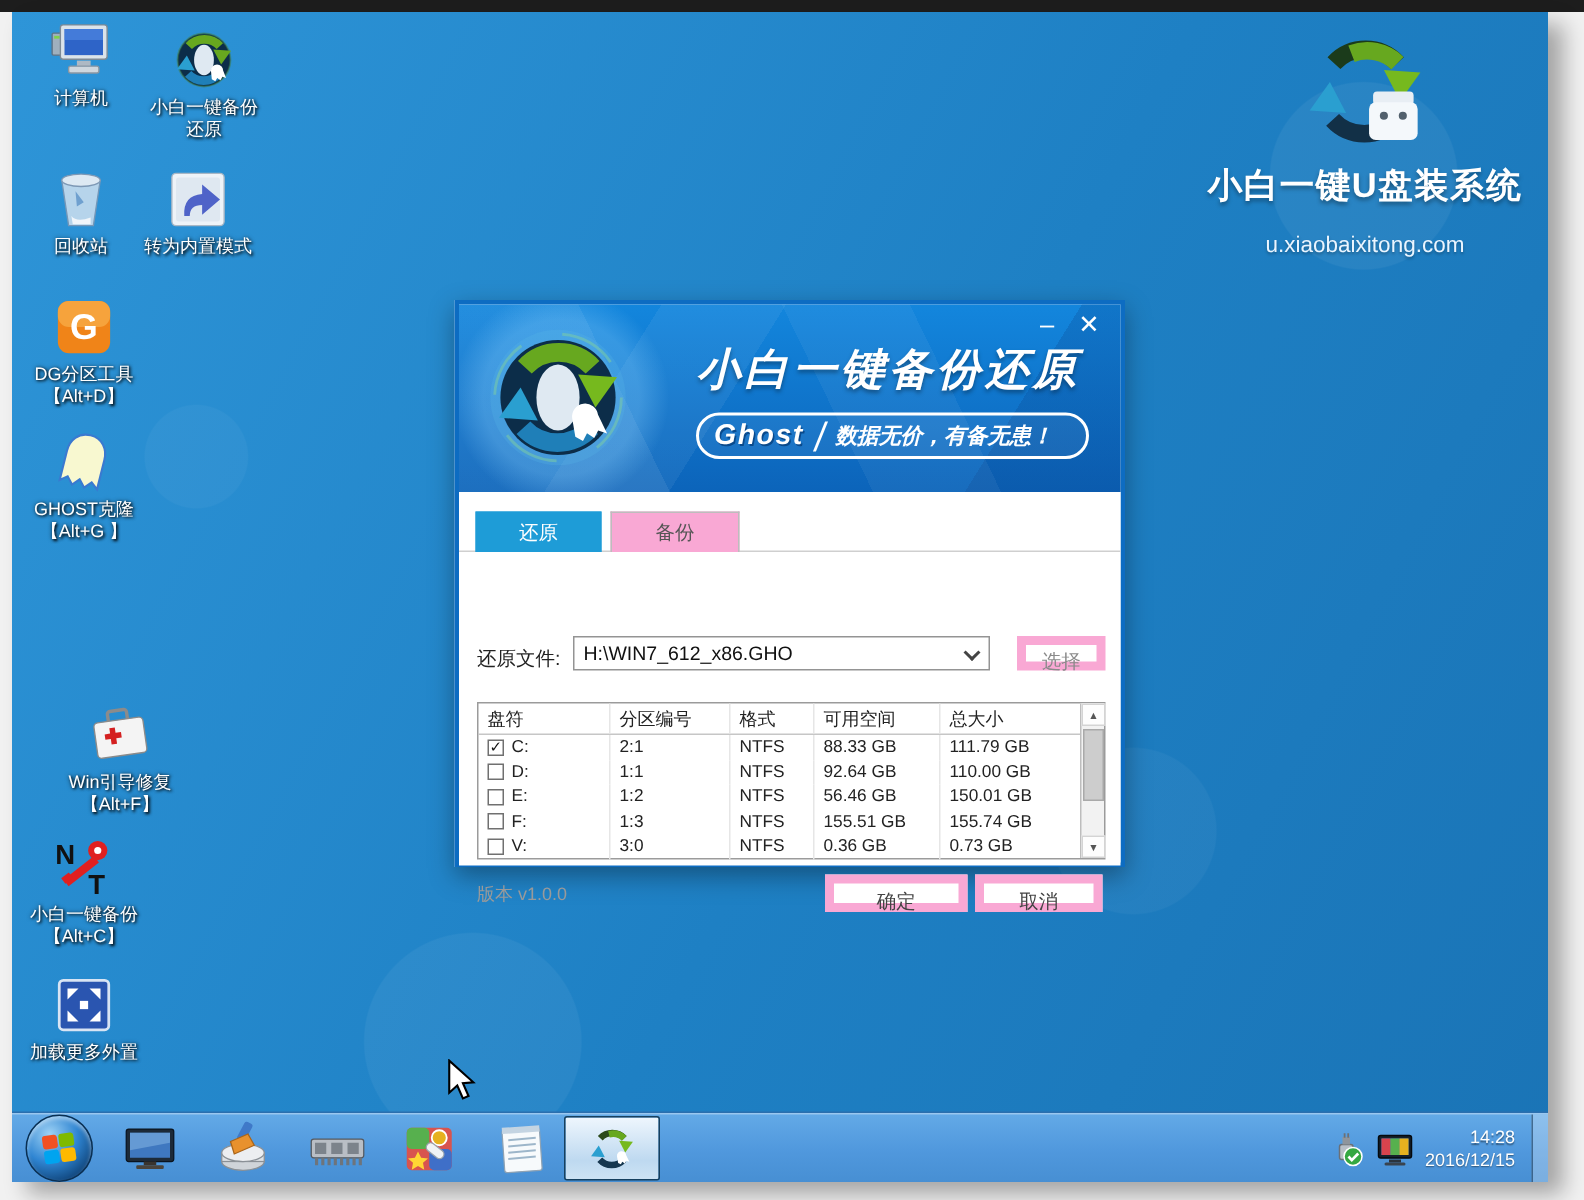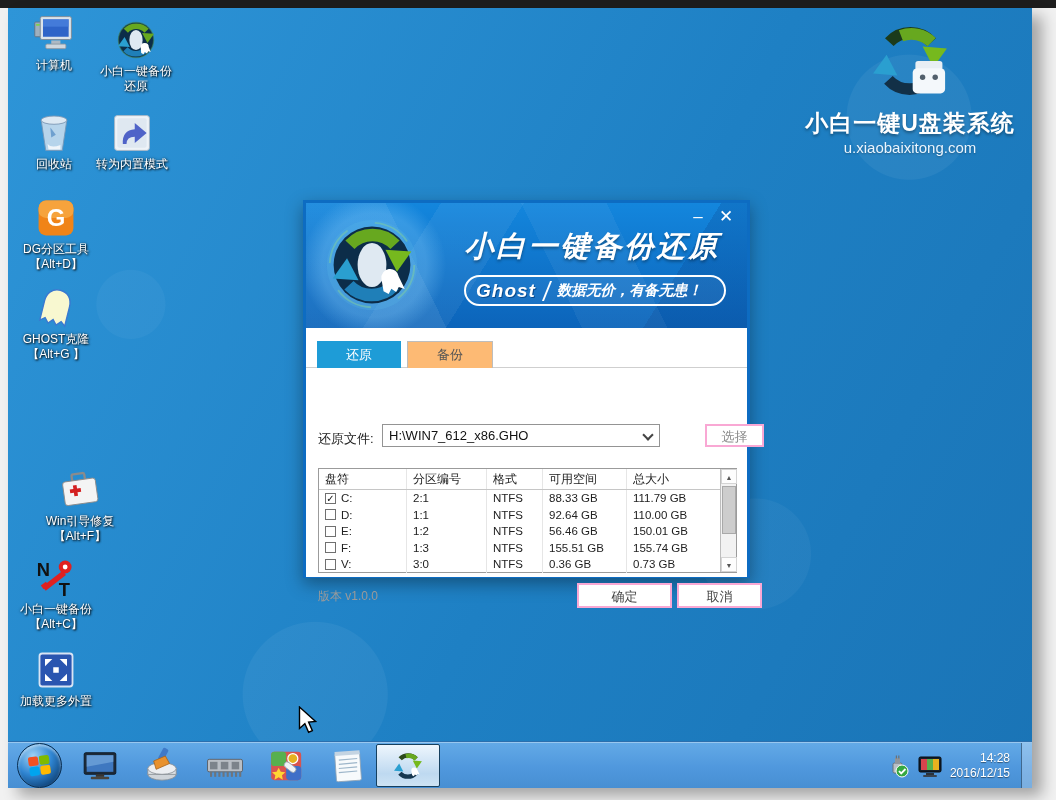--- a/index.html
+++ b/index.html
@@ -23,21 +23,21 @@
   .dicon { position:absolute; text-align:center; cursor:default; }
   .dicon .ic { width:44px; height:44px; margin:0 auto; display:block; }
   .dicon .lbl { margin-top:2px; font-size:12px; line-height:15px; color:#fff;
     text-shadow:1px 1px 2px rgba(0,0,0,.95), 0 0 3px rgba(0,0,0,.6); }
 
   
   .brand { position:absolute; left:788px; top:8px; width:228px; text-align:center; }
   .brand .logo { width:94px; height:90px; margin:0 auto; display:block; }
   .brand .t { font-size:23px; font-weight:bold; color:#fff; letter-spacing:1px;
     text-shadow:0 2px 3px rgba(0,0,0,.35); margin-top:2px; }
-  .brand .u { font-size:15px; color:#eaf5ff; margin-top:0; text-shadow:0 1px 2px rgba(0,0,0,.3); }
+  .brand .u { font-size:15px; color:#eaf5ff; margin-top:16px; text-shadow:0 1px 2px rgba(0,0,0,.3); }
 
   
   .dialog { position:absolute; left:295px; top:192px; width:447px; height:378px;
     background:#fff; border:3px solid #0d6cc2; box-shadow:0 6px 16px rgba(0,0,0,.35); }
   .banner { position:relative; height:125px; overflow:hidden;
     background-image:
       radial-gradient(circle at 68px 62px, rgba(140,210,255,.30) 0 52px, transparent 72px),
       linear-gradient(64deg, rgba(255,255,255,.07) 0 28%, transparent 28% 55%, rgba(255,255,255,.05) 55% 72%, transparent 72%),
       linear-gradient(-58deg, rgba(8,60,130,.22) 0 20%, transparent 20% 58%, rgba(255,255,255,.06) 58% 74%, transparent 74%),
       linear-gradient(180deg, #1386dd, #0c64ba); }
@@ -54,31 +54,31 @@
   .badge .slog { color:#fff; font-size:14.5px; font-weight:bold; font-style:italic; white-space:nowrap; }
   .winbtn { position:absolute; top:2px; width:26px; height:24px; color:#fff; font-size:17px;
     text-align:center; line-height:24px; cursor:pointer; }
   .winbtn.min { right:36px; }
   .winbtn.cls { right:8px; }
 
   .tabsbar { position:relative; height:40px; background:#fff; border-bottom:1px solid #cfcfcf; }
   .tab { position:absolute; top:13px; height:27px; text-align:center; line-height:25px;
     font-size:13px; cursor:pointer; }
   .tab.active { left:11px; width:84px; background:#1e9cd7; color:#fff; border:1px solid #1e9cd7; }
-  .tab.idle { left:101px; width:86px; background:#fdba74; color:#555; border:1px solid #bdbdbd; border-bottom:none; }
+  .tab.idle { left:101px; width:86px; background:#f9a8d4; color:#555; border:1px solid #bdbdbd; border-bottom:none; }
 
   .content { position:relative; height:209px; background:#fff; }
   .filelabel { position:absolute; left:12px; top:62px; font-size:13px; color:#222; }
   .combo { position:absolute; left:76px; top:56px; width:278px; height:23px; border:1px solid #949494;
     background:#fff; font-size:13px; line-height:21px; padding:0 22px 0 6px; color:#111;
     white-space:nowrap; overflow:hidden; }
   .combo .chev { position:absolute; right:7px; top:6px; width:8px; height:8px;
     border-right:2px solid #444; border-bottom:2px solid #444; transform:rotate(45deg); }
-  .btn { position:absolute; background:#fff; border:2px solid #f9a8d4; text-align:center;
-    font-size:13px; color:#444; cursor:pointer;margin-left:27px; }
+  .btn { position:absolute; background:#fff; border:6px solid #f9a8d4; text-align:center;
+    font-size:13px; color:#444; cursor:pointer; }
   .btn.choose { left:372px; top:56px; width:59px; height:23px; line-height:21px; color:#8a8a8a; }
   .btn.ok   { left:244px; top:215px; width:95px; height:25px; line-height:23px; }
   .btn.cancel{ left:344px; top:215px; width:85px; height:25px; line-height:23px; }
   .version { position:absolute; left:12px; top:220px; font-size:12px; color:#9a9a9a; }
 
   .ptable { position:absolute; left:12px; top:100px; width:419px; height:105px;
     border:1px solid #9b9b9b; background:#fff; display:flex; }
   .tcols { width:401px; }
   .thead { display:flex; height:21px; border-bottom:1px solid #c6c6c6; font-size:12px; color:#222; }
   .thead > div, .trow > div { padding-left:6px; line-height:20px; border-right:1px solid #e6e6e6;

